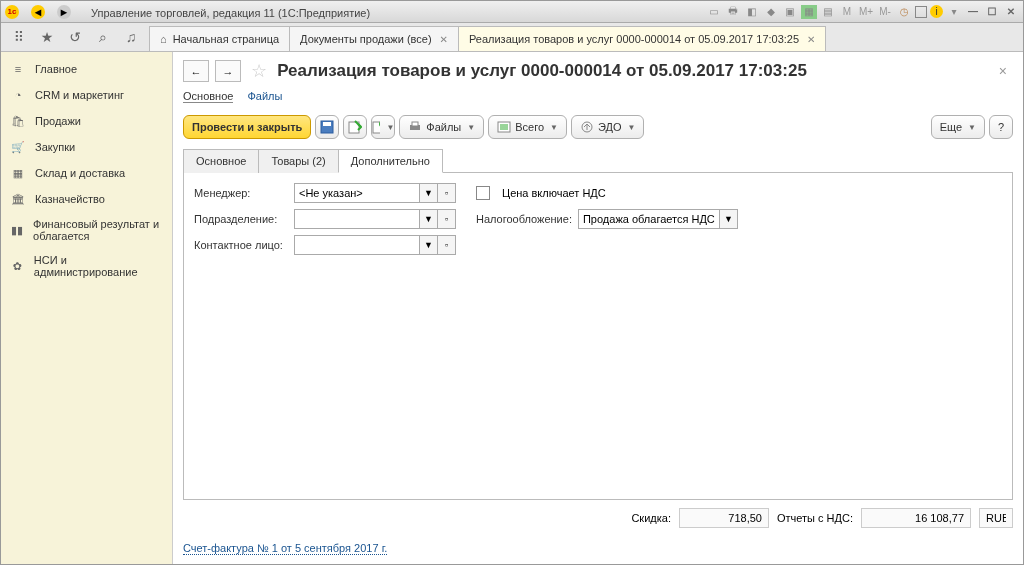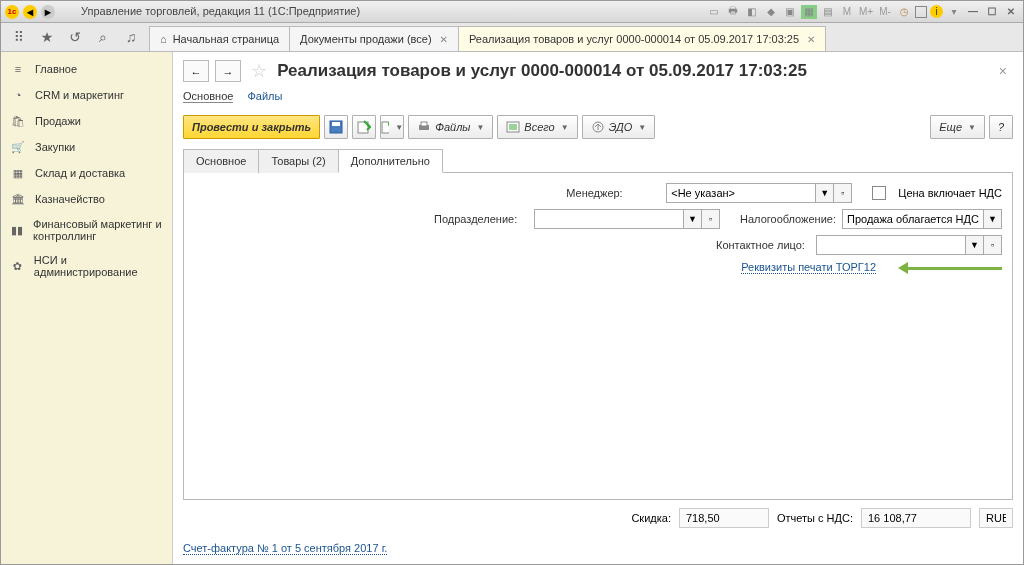--- a/index.html
+++ b/index.html
@@ -1,24 +1,24 @@
 <!DOCTYPE html>
 <html><head>
 <meta charset="utf-8">
 <style>
 *{box-sizing:border-box;margin:0;padding:0;font-family:Arial,sans-serif;font-size:11px;}
 body{background:#e8e8e8;overflow:hidden;}
 .window{width:1024px;height:565px;background:#f5f5f5;position:relative;border:1px solid #999;}
 .titlebar{height:22px;background:linear-gradient(#f0f0f0,#d8d8d8);display:flex;align-items:center;padding:0 4px;border-bottom:1px solid #aaa;}
-.titlebar .tb-left{display:flex;align-items:flex-start;gap:4px;}
+.titlebar .tb-left{display:flex;align-items:flex-end;gap:12px;}
 .tb-ico{width:14px;height:14px;display:inline-flex;align-items:center;justify-content:center;border-radius:50%;}
 .tb-1c{background:#ffcc00;color:#c00;font-size:8px;font-weight:bold;}
 .tb-back{background:#ffcc00;}
 .tb-fwd{background:#ccc;}
-.tb-title{color:#444;margin-left:22px;}
+.tb-title{color:#444;margin-left:8px;}
 .tb-right{margin-left:auto;display:flex;gap:3px;align-items:center;}
 .tb-btn{width:16px;height:14px;display:inline-flex;align-items:center;justify-content:center;color:#888;font-size:10px;}
 .tb-cal{background:#8c8;}
 .tb-clock{color:#b85;}
 .tb-i{background:#fc0;border-radius:50%;width:13px;height:13px;color:#333;}
 .win-min,.win-max{color:#666;font-weight:bold;}
 .win-close{color:#666;font-weight:bold;}
 
 .toolbar-tabs{height:29px;background:#e8e8e8;border-bottom:1px solid #bbb;display:flex;align-items:stretch;}
 .tt-icons{display:flex;align-items:center;padding:0 4px;gap:0;}
@@ -38,46 +38,46 @@
 .nav-btn{width:26px;height:22px;border:1px solid #bbb;background:#fafafa;display:inline-flex;align-items:center;justify-content:center;cursor:pointer;}
 .star{color:#ccc;font-size:18px;margin:0 4px;}
 .doc-title{font-size:17px;font-weight:bold;color:#333;}
 .doc-close{margin-left:auto;color:#999;font-size:14px;cursor:pointer;padding:0 6px;}
 
 .subnav{padding:4px 10px 8px;display:flex;gap:14px;}
 .subnav a{color:#1a5490;text-decoration:none;cursor:pointer;}
 .subnav .active{color:#333;border-bottom:1px solid #888;}
 
 .cmdbar{padding:4px 10px;display:flex;gap:4px;align-items:center;}
-.btn{height:24px;border:1px solid #b0b0b0;background:linear-gradient(#fff,#ececec);padding:0 8px;display:inline-flex;align-items:center;gap:4px;cursor:pointer;border-radius:1px;color:#333;font-style:italic;}
+.btn{height:24px;border:1px solid #b0b0b0;background:linear-gradient(#fff,#ececec);padding:0 8px;display:inline-flex;align-items:center;gap:4px;cursor:pointer;border-radius:6px;color:#333;}
 .btn-yellow{background:linear-gradient(#ffe680,#ffd633);border-color:#cc9900;font-weight:bold;}
 .btn .dd{font-size:8px;color:#666;margin-left:2px;}
 .btn-ico{width:24px;padding:0;justify-content:center;}
 .cmdbar .right{margin-left:auto;display:flex;gap:4px;}
 
 .inner-tabs{margin:6px 10px 0;display:flex;border-bottom:1px solid #bbb;}
 .itab{padding:5px 12px;border:1px solid #bbb;border-bottom:none;background:#f0f0f0;margin-right:-1px;margin-bottom:-1px;cursor:pointer;color:#333;}
 .itab.active{background:#fff;border-bottom:1px solid #fff;}
 
-.form-area{border:1px solid #bbb;border-top:none;margin:0 10px;padding:10px;flex:1;display:flex;flex-direction:column;align-items:flex-end;}
+.form-area{border:1px solid #bbb;border-top:none;margin:0 10px;padding:10px;flex:1;display:flex;flex-direction:column;}
 .form-row{display:flex;align-items:center;margin-bottom:6px;gap:6px;}
 .form-lbl{width:94px;color:#333;}
 .form-input{display:flex;align-items:stretch;}
 .form-input input{border:1px solid #aaa;padding:2px 4px;height:20px;}
-.inp-main{width:150px;}
+.inp-main{width:126px;}
 .inp-dd,.inp-open{width:18px;border:1px solid #aaa;border-left:none;background:#f5f5f5;display:inline-flex;align-items:center;justify-content:center;font-size:9px;cursor:pointer;}
 .checkbox{width:14px;height:14px;border:1px solid #888;margin-left:14px;margin-right:6px;}
 .form-lbl2{color:#333;margin-left:14px;}
 .inp-wide{width:142px;}
 .link{color:#1a5490;text-decoration:underline;cursor:pointer;border-bottom:1px dotted #1a5490;text-decoration:none;}
 .arrow-annot{display:inline-block;margin-left:20px;}
 .arrow-line{display:inline-block;width:100px;height:3px;background:#7cb342;vertical-align:middle;position:relative;}
 .arrow-line:before{content:"";position:absolute;left:-10px;top:-5px;border:6px solid transparent;border-right:10px solid #7cb342;}
 .totals{display:flex;justify-content:flex-end;align-items:center;gap:8px;margin:4px 10px;padding:4px 0;}
-.totals input{border:1px solid #ccc;text-align:left;padding:2px 6px;height:20px;background:#fafafa;}
+.totals input{border:1px solid #ccc;text-align:right;padding:2px 6px;height:20px;background:#fafafa;}
 .tot-discount{width:90px;}
 .tot-total{width:110px;}
 .cur{width:34px;text-align:center;}
 .invoice-link{padding:6px 10px 10px;}
 
 svg{display:block;}
 </style>
 </head>
 <body>
 
@@ -153,21 +153,21 @@
       <div class="sb-item">
           <span class="sb-ico">▦</span>
           <span>Склад и доставка</span>
         </div>
       <div class="sb-item">
           <span class="sb-ico">🏛</span>
           <span>Казначейство</span>
         </div>
       <div class="sb-item">
           <span class="sb-ico">▮▮</span>
-          <span>Финансовый маркетинг и контроллинг</span>
+          <span>Финансовый результат и облагается</span>
         </div>
       <div class="sb-item">
           <span class="sb-ico">✿</span>
           <span>НСИ и администрирование</span>
         </div>
     </div>
 
     <div class="content">
       <div class="doc-head">
         <span class="nav-btn">←</span>
@@ -270,24 +270,20 @@
           </div>
         </div>
         <div class="form-row">
           <span class="form-lbl">Контактное лицо:</span>
           <div class="form-input">
             <input class="inp-main" value="" style="">
             <span class="inp-dd">▼</span>
             <span class="inp-open">▫</span>
           </div>
         </div>
-        <div class="form-row">
-          <a class="link">Реквизиты печати ТОРГ12</a>
-          <span class="arrow-annot"><span class="arrow-line"></span></span>
-        </div>
       </div>
 
       <div class="totals">
         <span>Скидка:</span>
         <input class="tot-discount" readonly="" value="718,50" style="">
         <span>Отчеты с НДС:</span>
         <input class="tot-total" readonly="" value="16 108,77" style="">
         <input class="cur" readonly="" value="RUB" style="">
       </div>
 

